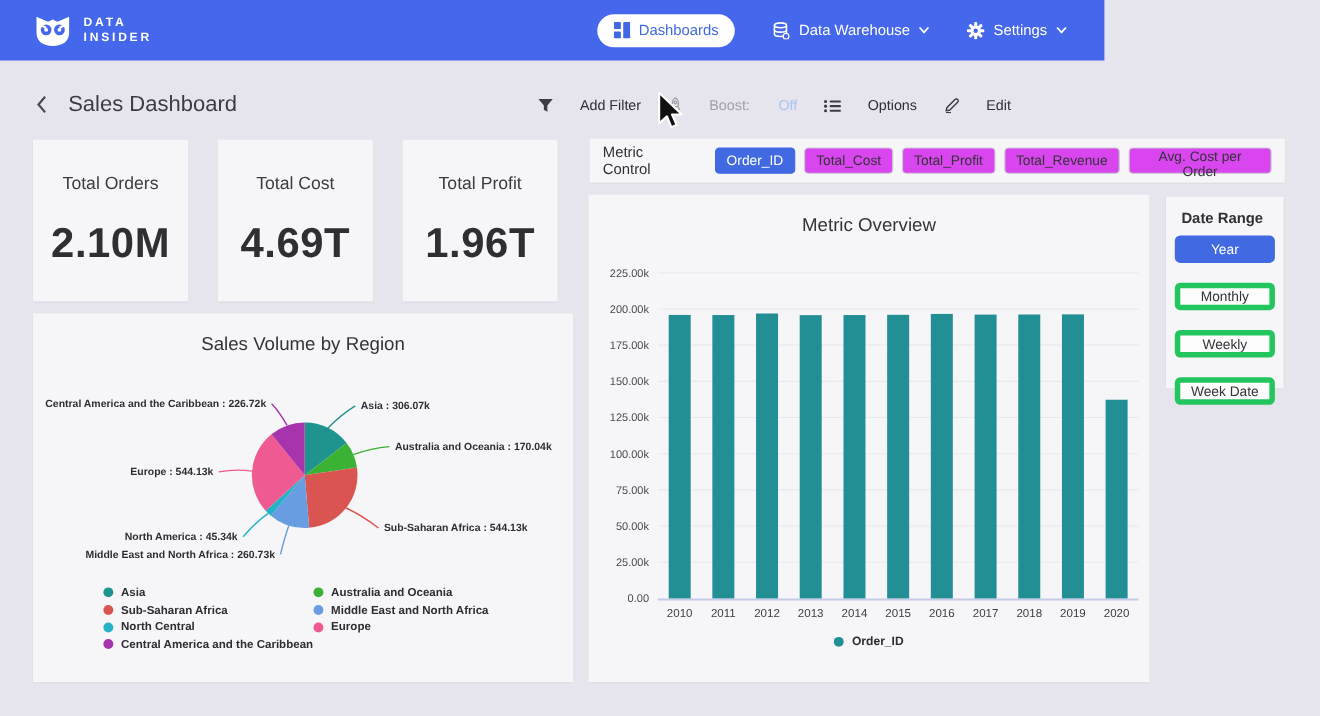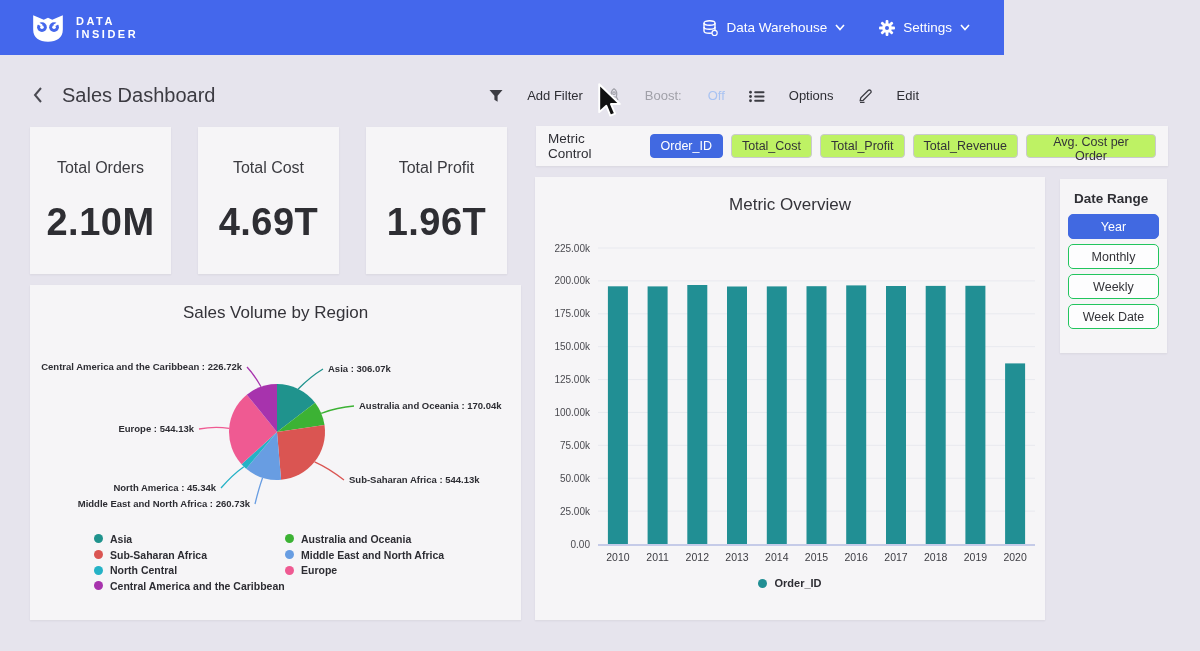--- a/index.html
+++ b/index.html
@@ -38,37 +38,37 @@
                  font-size:17px; font-weight:500; color:#343339; }
   .pie-svg { position:absolute; left:0; top:0; }
   .pie-legend-col { position:absolute; top:246px; }
   .legend-row { display:flex; align-items:center; height:15.7px; gap:7px;
                 font-size:10.5px; font-weight:700; color:#2d2d33; cursor:pointer; }
   .dot { width:9px; height:9px; border-radius:50%; flex:0 0 auto; }
 
   
   .metric-bar { left:536px; top:126px; width:632px; height:40px; display:flex; align-items:center; padding:0 12px; gap:8px; }
   .metric-label { font-size:13.5px; font-weight:500; color:#2f2f35; margin-right:10px; }
-  .chip { height:24px; padding:0 10px; border:1px solid #c9c9cf; border-radius:4px; background:#bef264;
+  .chip { height:24px; padding:0 10px; border:1px solid #c9c9cf; border-radius:4px; background:#d946ef;
           font-family:inherit; font-size:12.5px; color:#333338; cursor:pointer; }
   .chip-selected { background:#4169e1; border-color:#4169e1; color:#fff; }
 
   
   .bar-card { left:535px; top:177px; width:510px; height:443px; }
   .bar-svg { position:absolute; left:0; top:0; }
   .tick-label { font-size:10px; fill:#4a4a50; }
   .x-label { font-size:10.5px; fill:#3c3c42; }
   .pie-label { font-size:9.5px; font-weight:700; fill:#2d2d33; }
   .bar-legend { position:absolute; top:400px; left:0; width:100%; display:flex; justify-content:center;
                 align-items:center; gap:7px; font-size:11px; font-weight:700; color:#2d2d33; }
 
   
   .date-card { left:1060px; top:179px; width:107px; height:174px; padding:10px 8px; }
   .date-label { font-size:13.5px; font-weight:700; color:#2f2f35; margin:2px 0 8px 6px; }
-  .date-btn { display:block; width:91px; height:25px; margin:0 auto 5px auto; border:1px solid #22c55e;
+  .date-btn { display:block; width:91px; height:25px; margin:0 auto 18px auto; border:5px solid #22c55e;
               border-radius:5px; background:#fdfdfe; font-family:inherit; font-size:12.5px; color:#333338; cursor:pointer; }
   .date-selected { background:#4169e1; border-color:#4169e1; color:#fff; }
 
   .cursor { position:absolute; left:597px; top:83px; pointer-events:none; }
 </style>
 </head>
 <body>
 
 <div class="topbar">
   <div class="brand">
@@ -79,20 +79,28 @@
       <circle cx="11.3" cy="13.2" r="1.7" fill="#ffffff"></circle>
       <circle cx="22.7" cy="13.2" r="1.7" fill="#ffffff"></circle>
       <path d="M7.5,9.5 L11.3,11.6 M26.5,9.5 L22.7,11.6" stroke="#ffffff" stroke-width="2" fill="none"></path>
     </svg>
     <div class="brand-text">
       <div>DATA</div>
       <div>INSIDER</div>
     </div>
   </div>
   <div class="topnav">
+    <button class="nav-pill">
+      <svg width="15" height="15" viewBox="0 0 14 14">
+        <rect x="0" y="0" width="6" height="6" rx="1" fill="#4169e1"></rect>
+        <rect x="0" y="8" width="6" height="6" rx="1" fill="#4169e1"></rect>
+        <rect x="8" y="0" width="6" height="14" rx="1" fill="#4169e1"></rect>
+      </svg>
+      <span>Dashboards</span>
+    </button>
     <div class="nav-item">
       <svg width="16" height="16" viewBox="0 0 16 16">
         <ellipse cx="7.5" cy="3" rx="5.5" ry="2.2" fill="none" stroke="#fff" stroke-width="1.4"></ellipse>
         <path d="M2,3 V11 C2,12.3 4.5,13.2 7.5,13.2 C10.5,13.2 13,12.3 13,11 V3" fill="none" stroke="#fff" stroke-width="1.4"></path>
         <path d="M2,7 C2,8.3 4.5,9.2 7.5,9.2 C10.5,9.2 13,8.3 13,7" fill="none" stroke="#fff" stroke-width="1.4"></path>
         <circle cx="12.6" cy="13" r="2.6" fill="#4467ec" stroke="#fff" stroke-width="1.2"></circle>
       </svg>
       <span>Data Warehouse</span>
       <svg width="10" height="7" viewBox="0 0 10 7">
         <polyline points="1,1 5,5.5 9,1" fill="none" stroke="#fff" stroke-width="1.6"></polyline>

